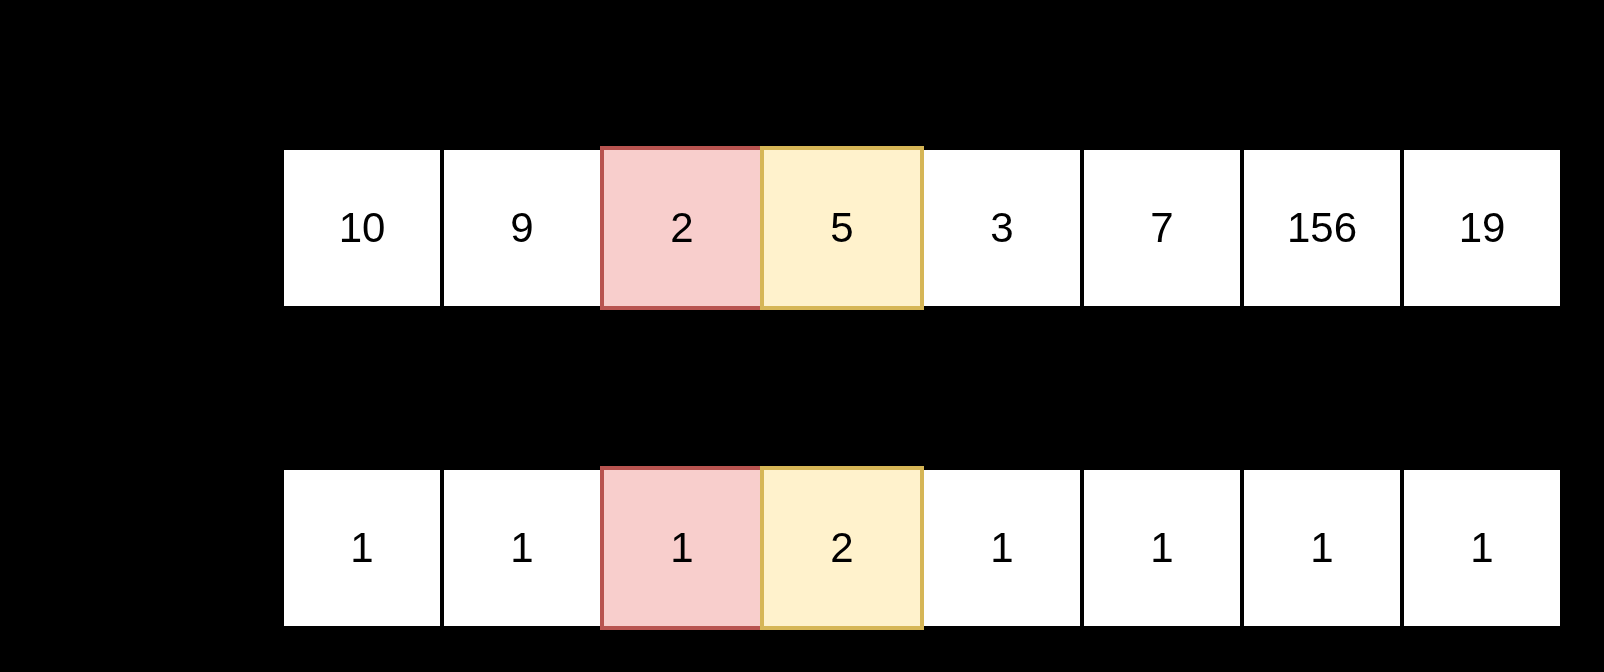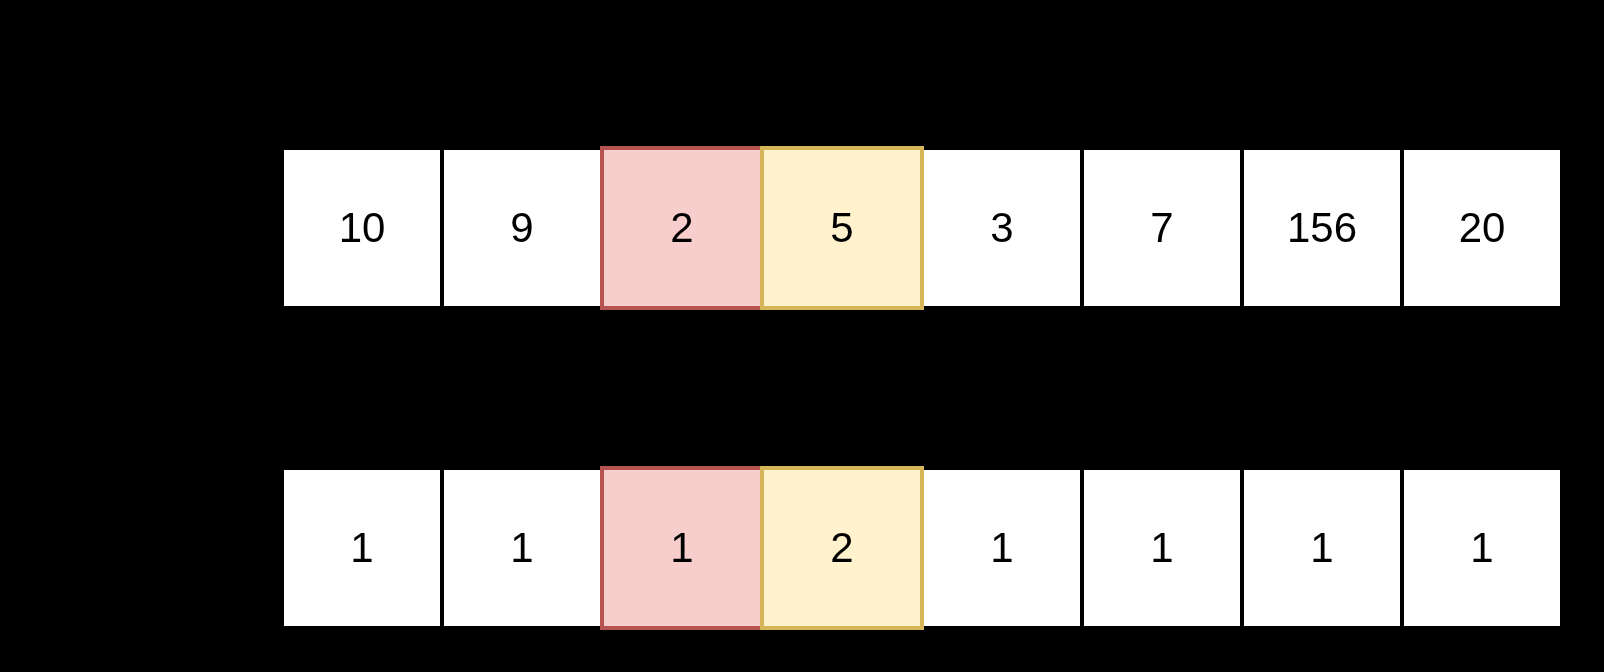--- a/index.html
+++ b/index.html
@@ -56,21 +56,21 @@
 
 <div class="canvas">
   <div class="array-row nums">
       <div class="cell">10</div>
       <div class="cell">9</div>
       <div class="cell hl-red">2</div>
       <div class="cell hl-yellow">5</div>
       <div class="cell">3</div>
       <div class="cell">7</div>
       <div class="cell">156</div>
-      <div class="cell">20</div>
+      <div class="cell">19</div>
     </div>
   <div class="array-row dp">
       <div class="cell">1</div>
       <div class="cell">1</div>
       <div class="cell hl-red">1</div>
       <div class="cell hl-yellow">2</div>
       <div class="cell">1</div>
       <div class="cell">1</div>
       <div class="cell">1</div>
       <div class="cell">1</div>

